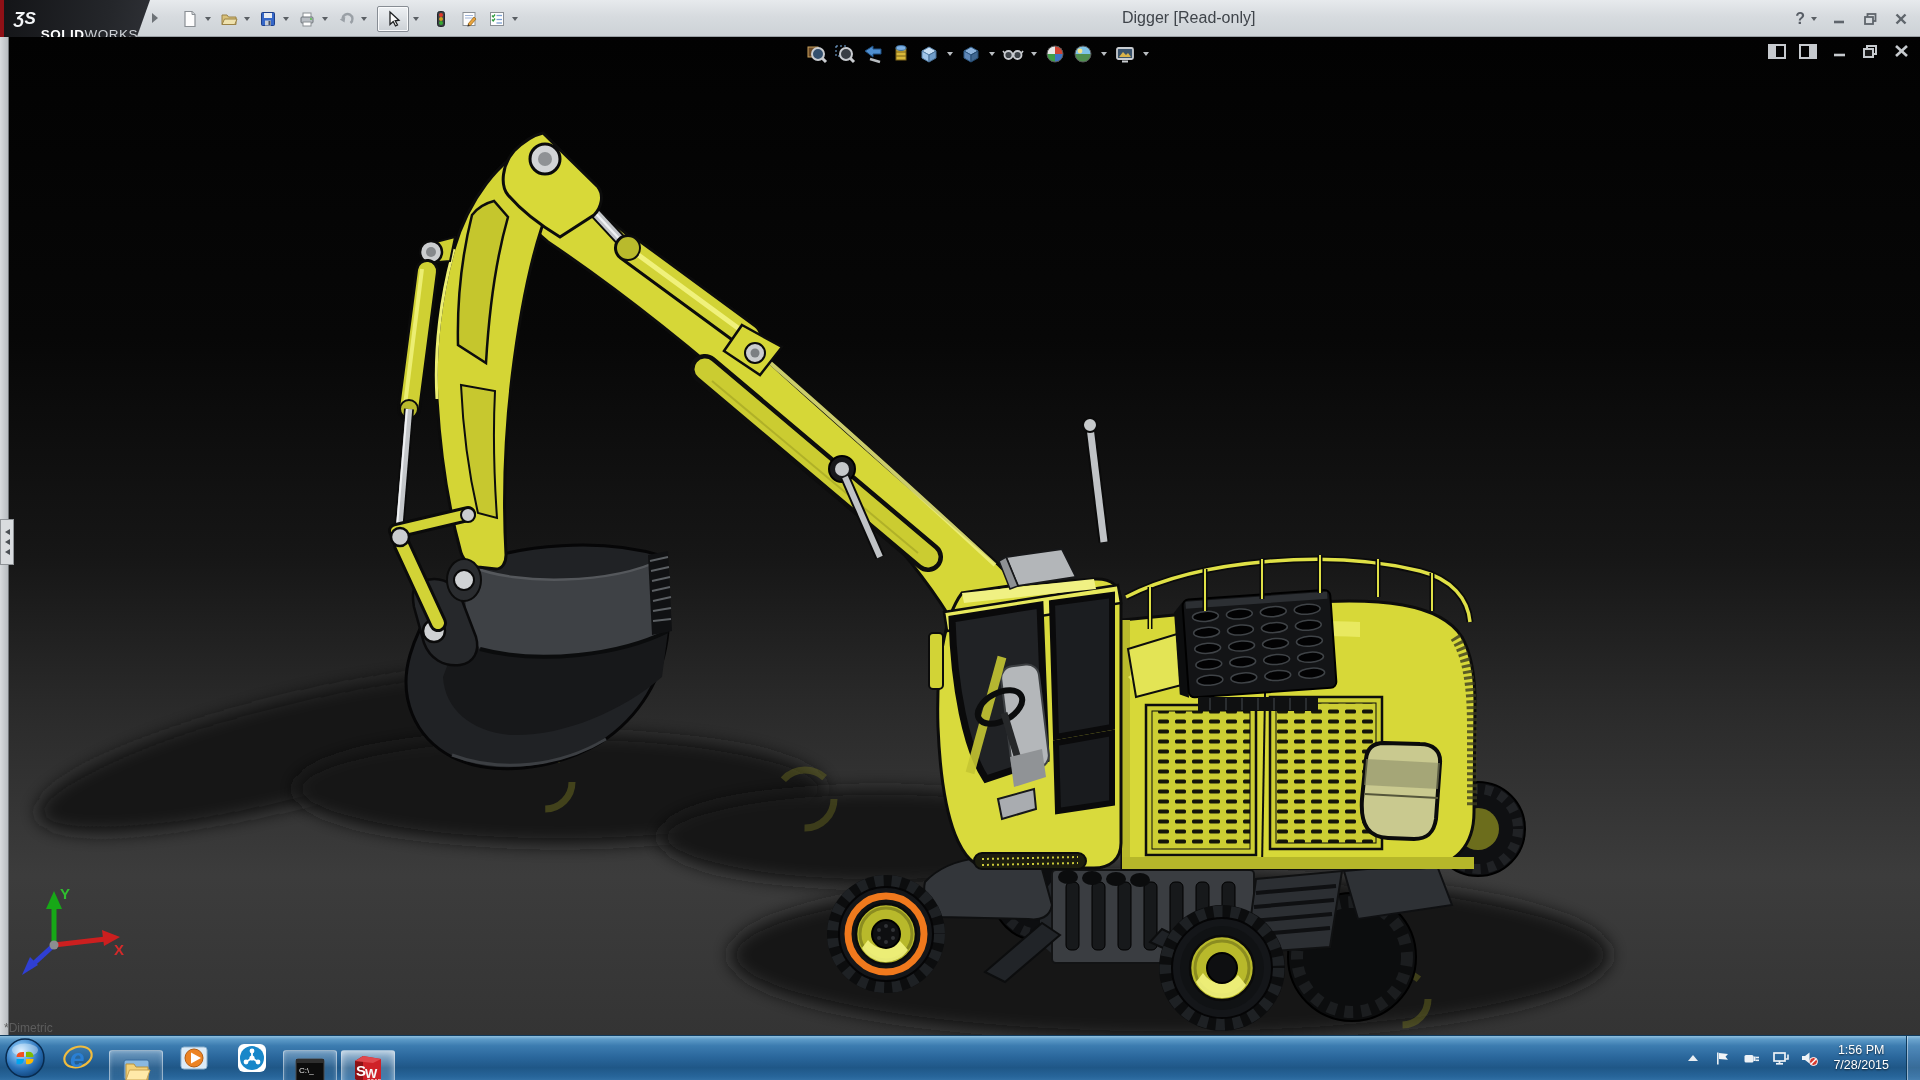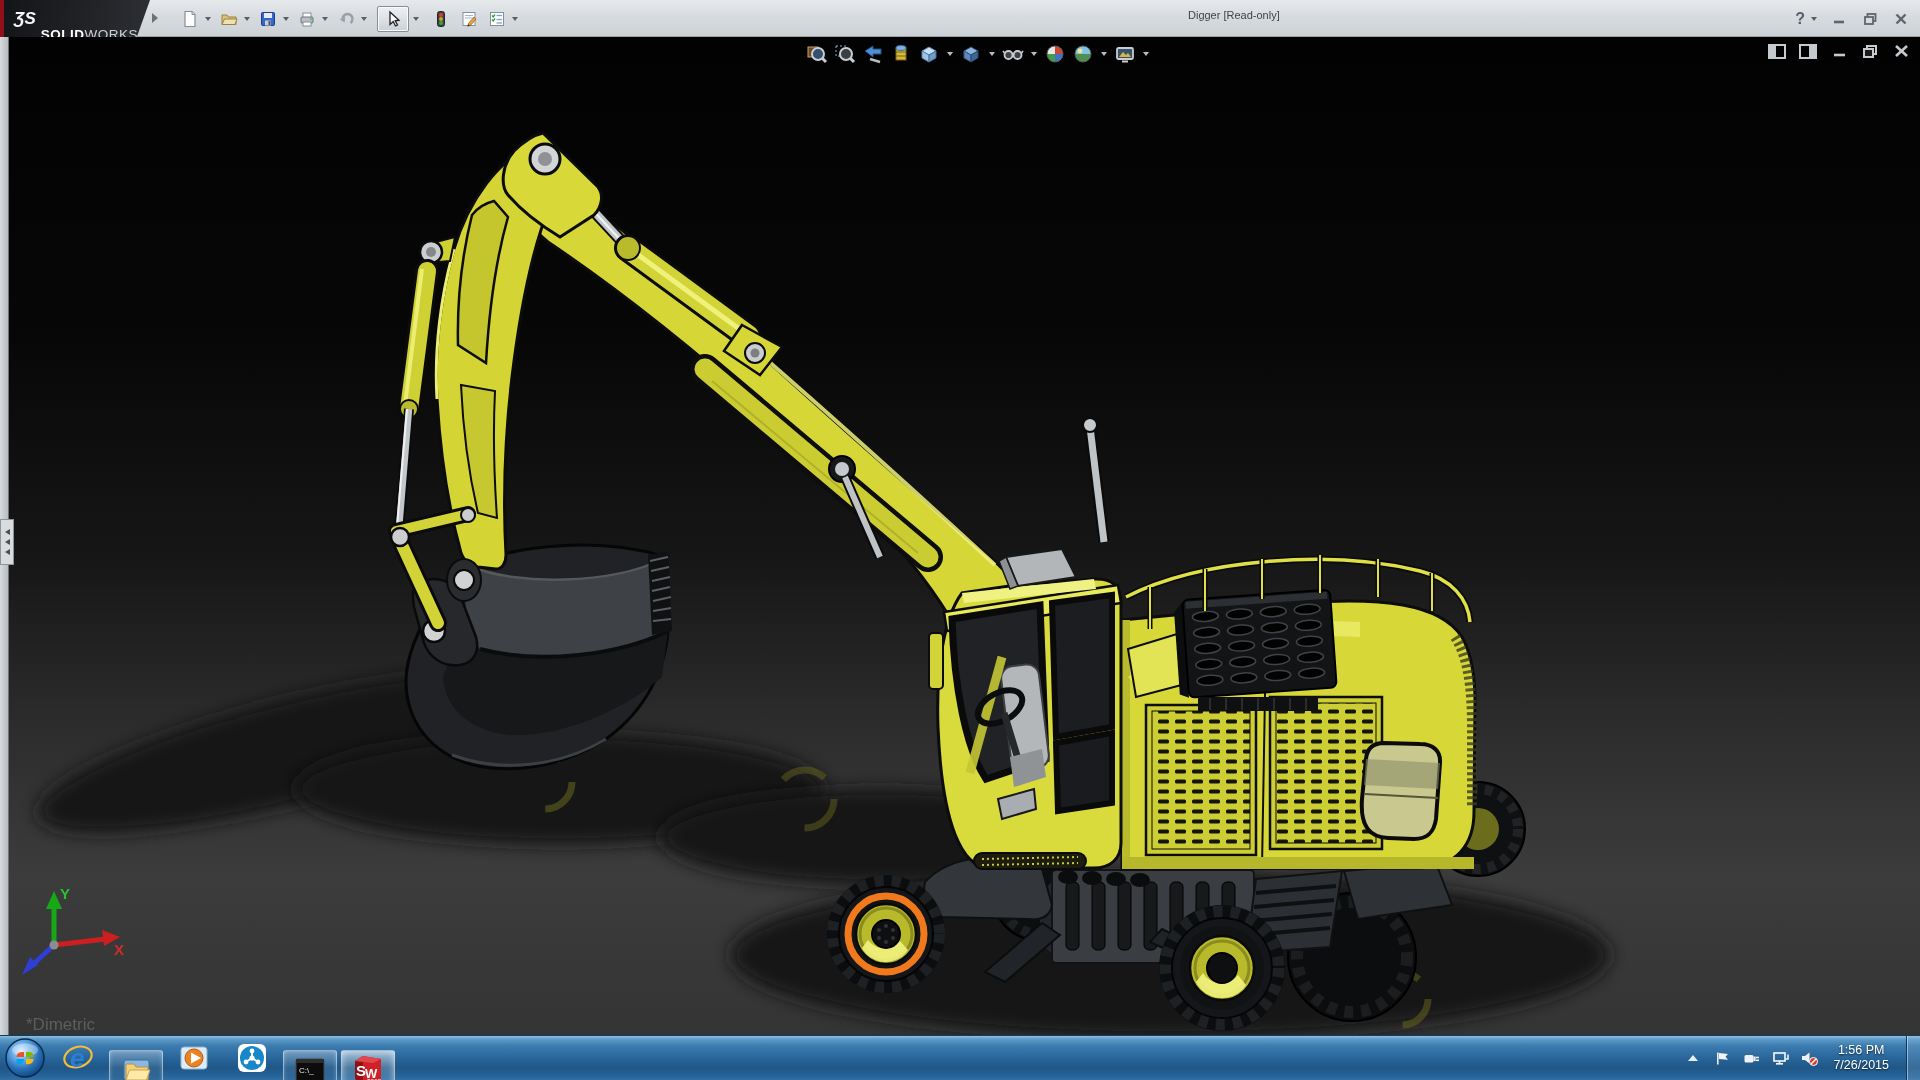--- a/index.html
+++ b/index.html
@@ -23,41 +23,41 @@
     border-top:5px solid transparent;border-bottom:5px solid transparent;border-left:6px solid #6d7277;}
   .tb-row{position:absolute;left:172px;top:5px;height:27px;display:flex;align-items:center;}
   .tbi{width:20px;height:20px;display:flex;align-items:center;justify-content:center;margin-left:8px;}
   .caret{width:0;height:0;border-left:3.5px solid transparent;border-right:3.5px solid transparent;
     border-top:4px solid #5a5f64;margin-left:5px;}
   .sel-wrap{display:flex;align-items:center;margin-left:10px;}
   .sel-btn{width:32px;height:26px;border:1px solid #878d94;border-radius:2px;
     background:linear-gradient(#eef1f4,#ccd1d6);box-shadow:inset 0 0 0 1px #fafbfc;
     display:flex;align-items:center;justify-content:center;}
   .sel-dd{width:14px;height:26px;display:flex;align-items:center;justify-content:center;}
-  .win-title{position:absolute;left:1188px;top:9px;font-size:11px;color:#3f444a;}
+  .win-title{position:absolute;left:1122px;top:9px;font-size:16px;color:#3f444a;}
   .win-controls{position:absolute;right:10px;top:0;height:37px;display:flex;align-items:center;gap:13px;}
   .help-glyph{font-size:16px;font-weight:bold;color:#585e66;}
   .wc{display:flex;align-items:center;justify-content:center;width:18px;height:18px;}
 
   
   .viewport{position:absolute;top:37px;left:0;width:1920px;height:998px;
     background:linear-gradient(180deg,#020202 0%,#070707 30%,#161616 52%,#2b2b2b 68%,#3c3c3c 84%,#343434 100%);}
   .scene{position:absolute;inset:0;}
   .left-strip{position:absolute;left:0;top:0;width:9px;height:998px;
     background:linear-gradient(90deg,#d8dbde,#b8bcc0);border-right:1px solid #707478;}
   .collapse-btn{position:absolute;left:0;top:482px;width:14px;height:46px;background:#d9dcdf;
     border:1px solid #8f9397;display:flex;flex-direction:column;align-items:center;justify-content:center;gap:4px;}
   .tri-left{width:0;height:0;border-top:3.5px solid transparent;border-bottom:3.5px solid transparent;border-right:5px solid #4a4f54;}
   .headsup{position:absolute;left:806px;top:4px;height:26px;display:flex;align-items:center;gap:6px;}
   .hu{width:22px;height:22px;display:flex;align-items:center;justify-content:center;}
   .hu-caret{width:0;height:0;border-left:3.5px solid transparent;border-right:3.5px solid transparent;border-top:4px solid #b9bdc1;margin:0 1px;}
   .doc-controls{position:absolute;right:10px;top:6px;display:flex;align-items:center;gap:13px;}
   .dc{width:18px;height:16px;display:flex;align-items:center;justify-content:center;}
   .triad{position:absolute;left:14px;bottom:52px;width:120px;height:100px;}
-  .view-label{position:absolute;left:26px;bottom:0px;font-size:17px;color:#5d5d5d;}
+  .view-label{position:absolute;left:4px;bottom:0px;font-size:12px;color:#5d5d5d;}
 
   
   .taskbar{position:absolute;left:0;top:1035px;width:1920px;height:45px;
     background:linear-gradient(180deg,#8fc0de 0%,#5e9cc9 7%,#3c7cb0 22%,#2a679c 48%,#1f5787 72%,#27659a 92%,#306fa4 100%);
     border-top:1px solid #123c5e;display:flex;align-items:center;}
   .start-orb{width:44px;height:44px;margin-left:3px;display:flex;align-items:center;justify-content:center;}
   .tb-app{width:54px;height:40px;margin-left:4px;border-radius:3px;display:flex;align-items:center;justify-content:center;}
   .tb-app.running{border:1px solid rgba(255,255,255,.5);
     background:linear-gradient(rgba(255,255,255,.3),rgba(255,255,255,.08) 45%,rgba(0,0,0,.12));
     box-shadow:inset 0 0 4px rgba(255,255,255,.3);margin-top:24px;}
@@ -705,18 +705,18 @@
       </span>
       <span class="tray-icon">
         <svg width="18" height="16">
             <polygon points="2,6 5,6 9.5,2.5 9.5,13.5 5,10 2,10" fill="#eef2f6"></polygon>
             <circle cx="13.5" cy="11.5" r="4" fill="#d83a2e" stroke="#fff" stroke-width="1"></circle>
             <line x1="11" y1="14" x2="16" y2="9" stroke="#fff" stroke-width="1.4"></line>
           </svg>
       </span>
       <div class="clock">
         <div>1:56 PM</div>
-        <div>7/26/2015</div>
+        <div>7/28/2015</div>
       </div>
       <div class="show-desktop"></div>
     </div>
   </div>
 </div>
 
 </body></html>

